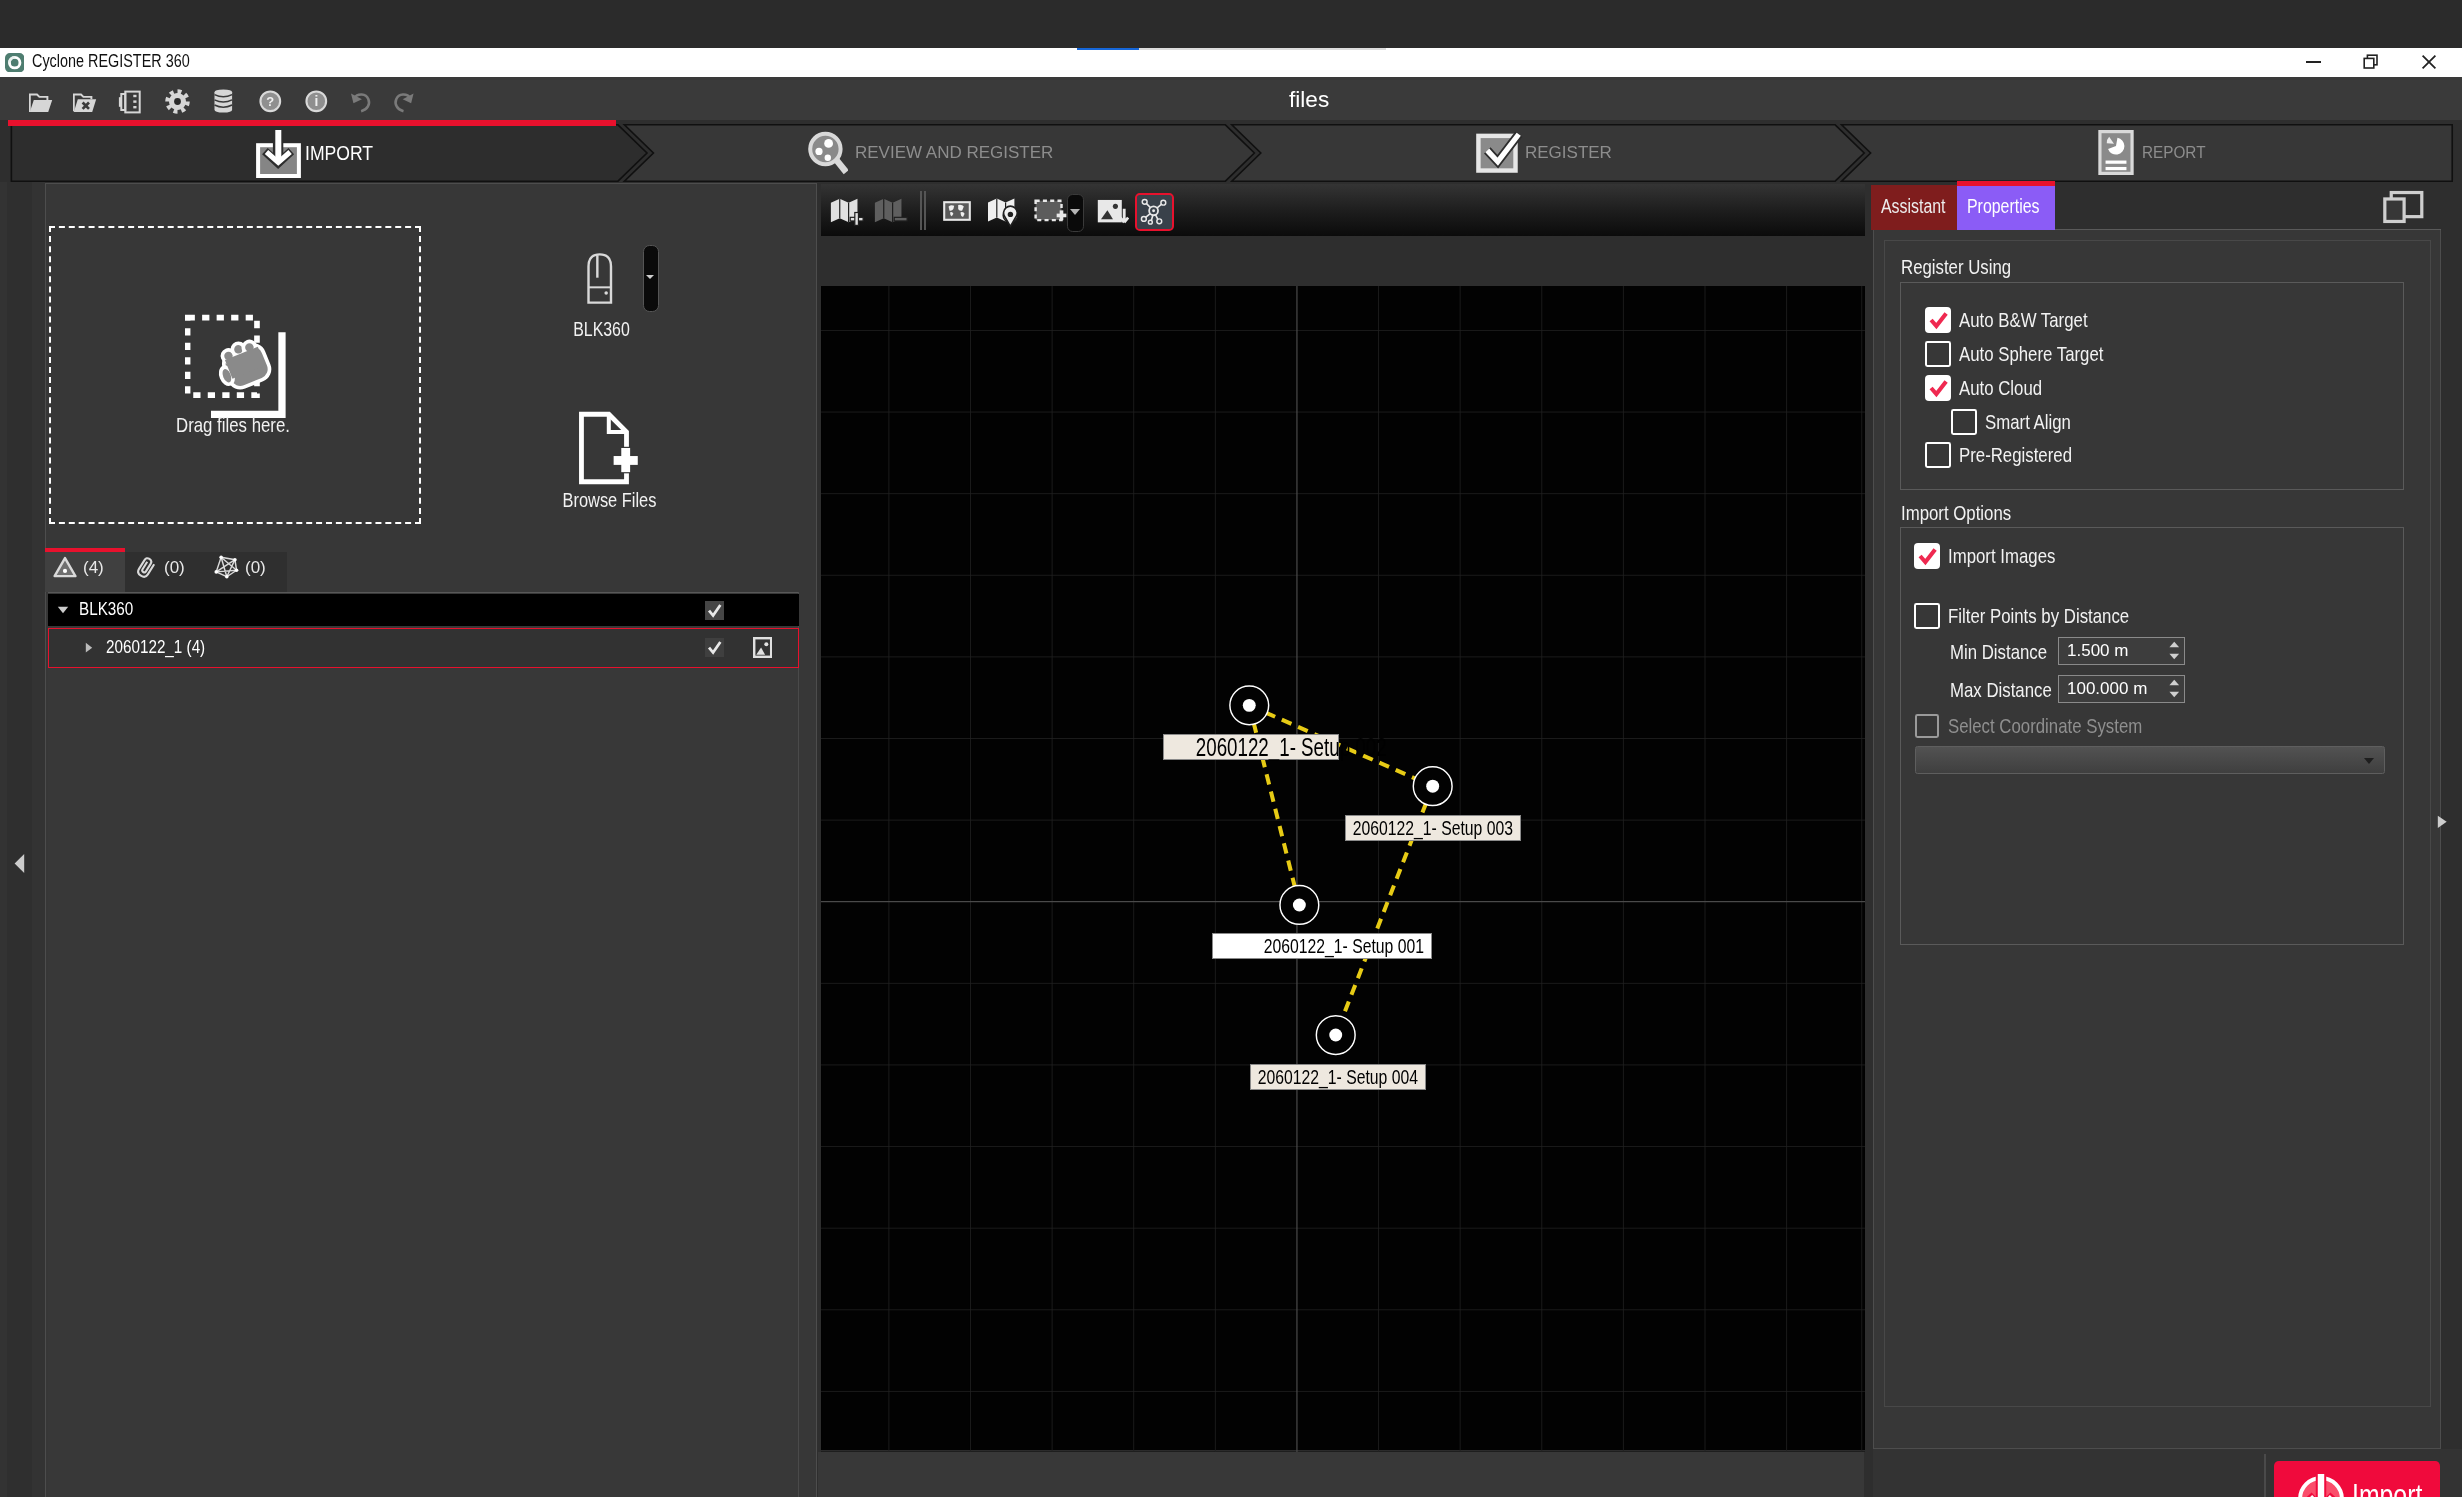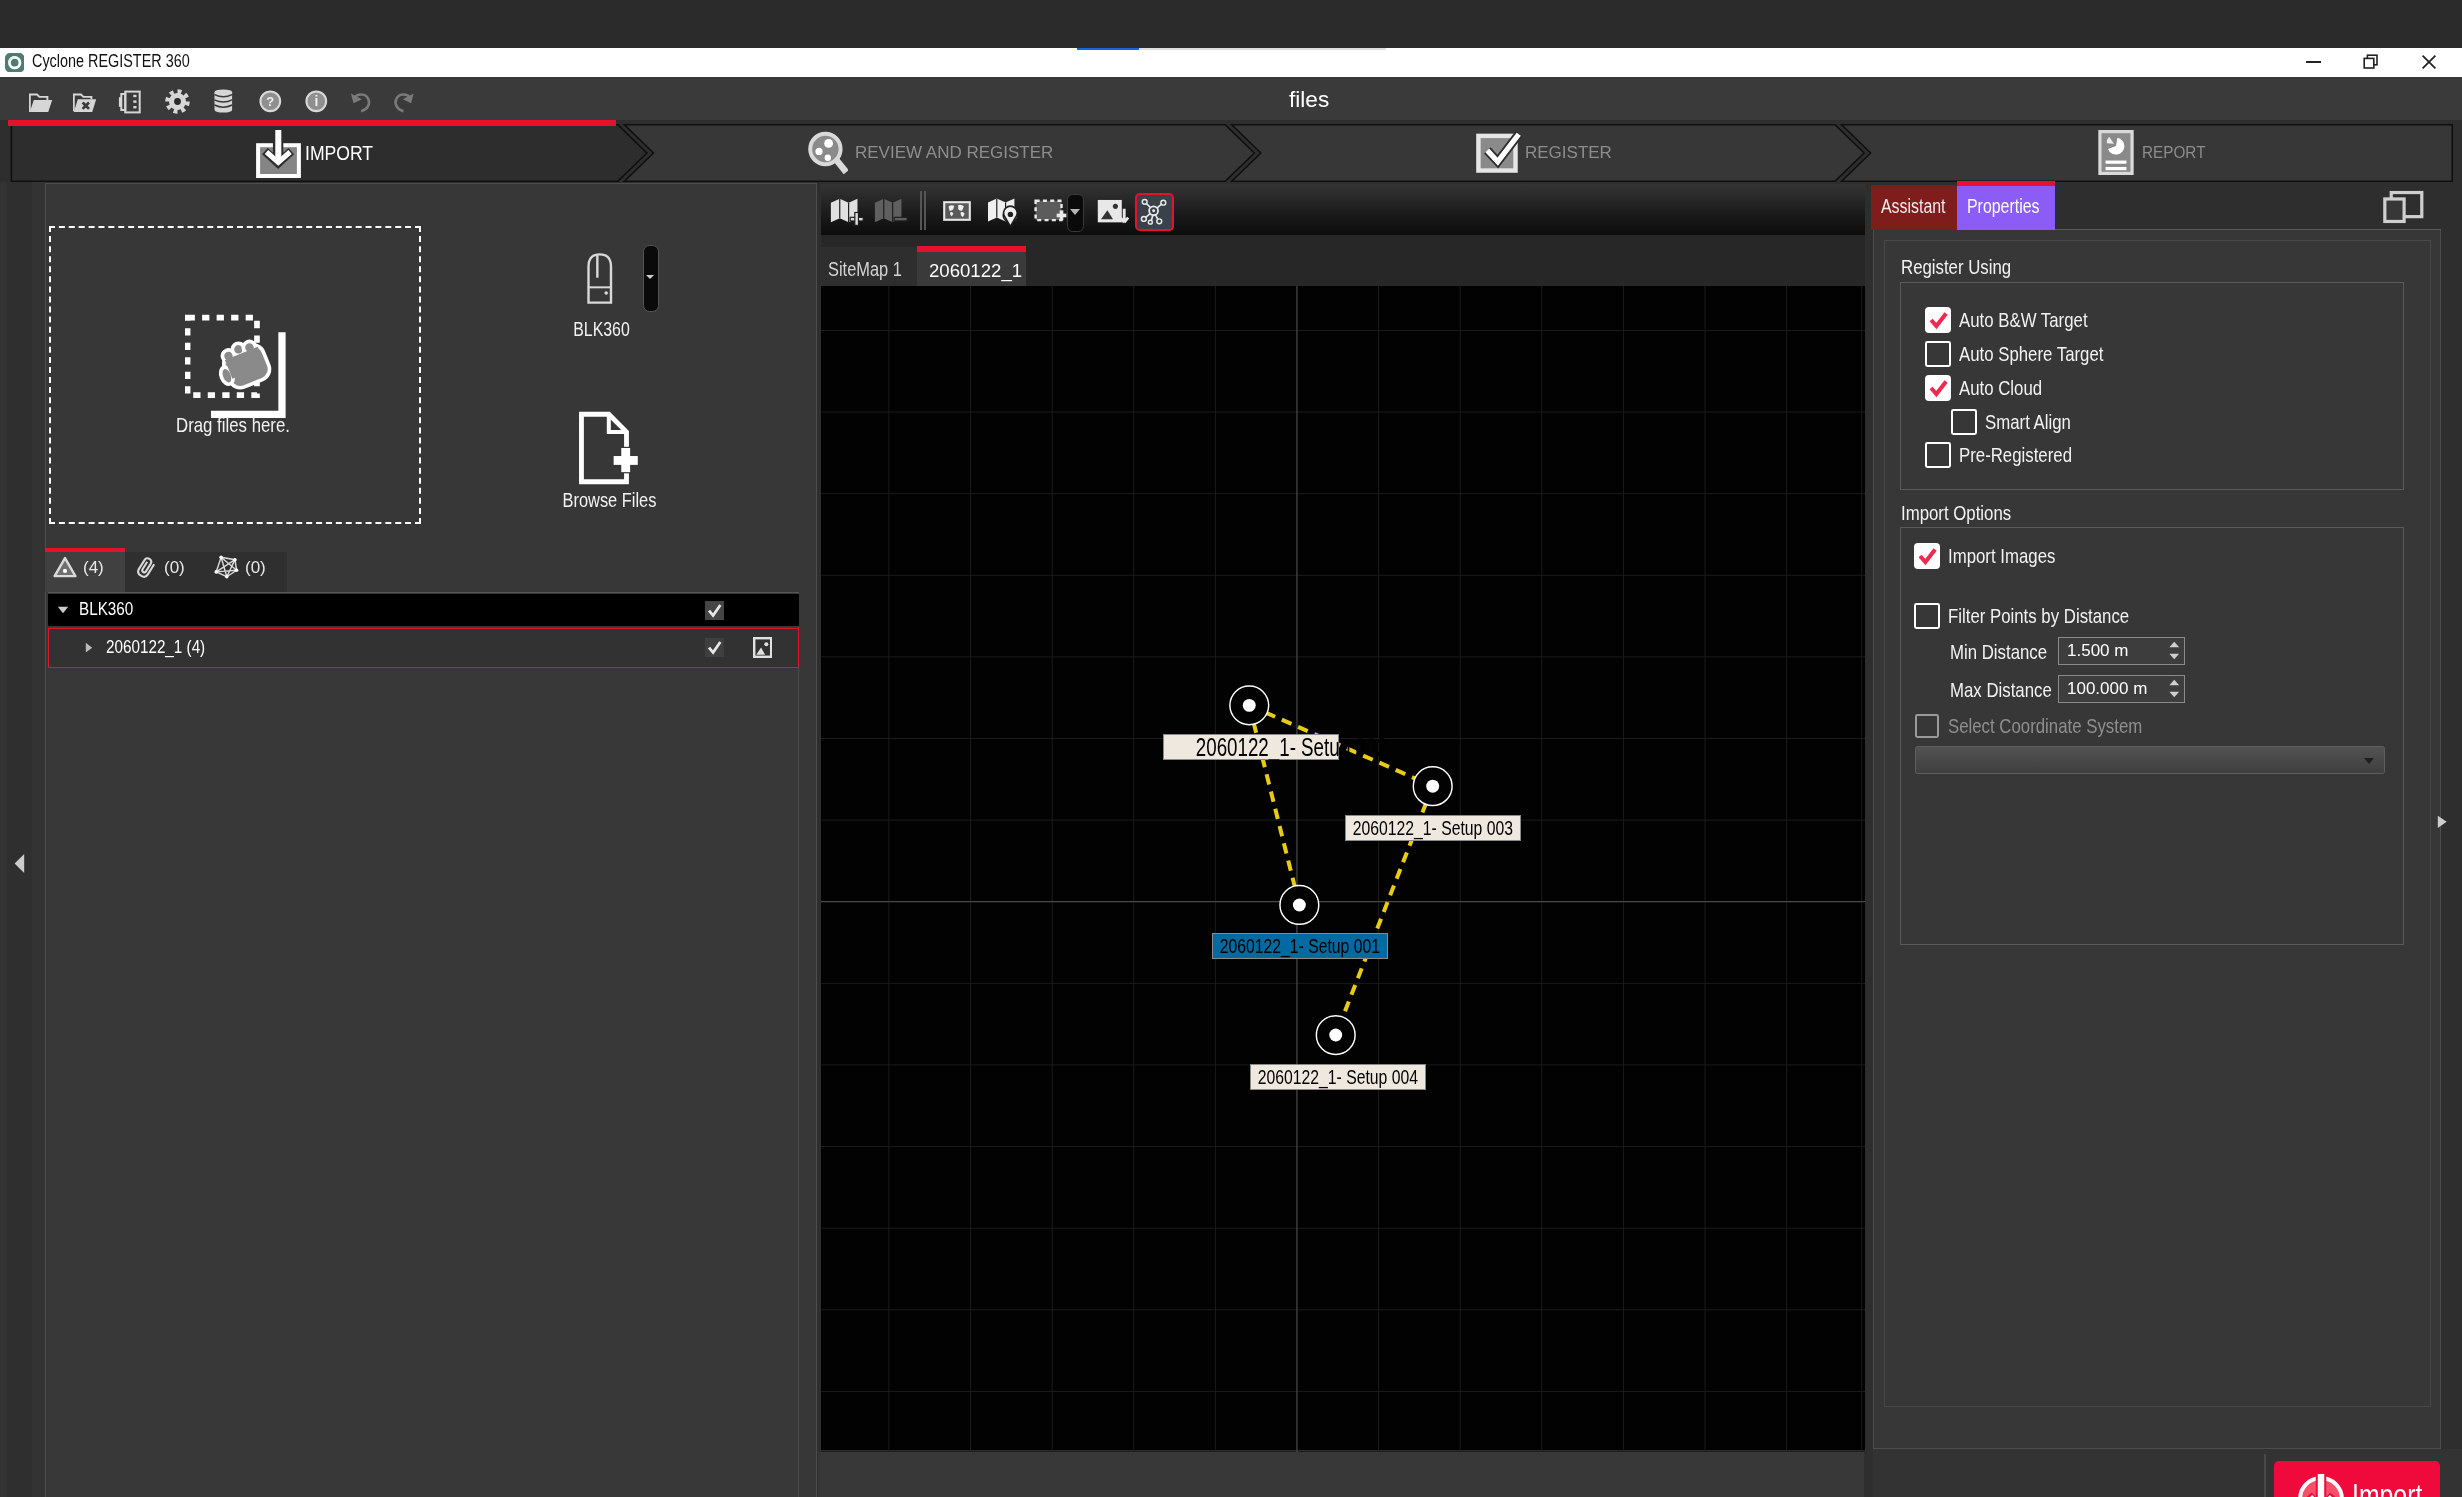--- a/index.html
+++ b/index.html
@@ -298,29 +298,20 @@
       <circle cx="18" cy="17" r="1.8" fill="#e8e8e8"></circle>
       <circle cx="7" cy="6" r="3" fill="#39414a" stroke="#e8e8e8" stroke-width="1.8"></circle>
       <circle cx="30" cy="7" r="3" fill="#39414a" stroke="#e8e8e8" stroke-width="1.8"></circle>
       <circle cx="6" cy="27" r="3" fill="#39414a" stroke="#e8e8e8" stroke-width="1.8"></circle>
       <circle cx="25" cy="30" r="3" fill="#39414a" stroke="#e8e8e8" stroke-width="1.8"></circle>
       <circle cx="14" cy="31" r="2.4" fill="#39414a" stroke="#e8e8e8" stroke-width="1.8"></circle>
     </svg>
   </div>
 </div>
 
-<div class="abs" style="left:821px;top:187px;width:1044px;height:51px;background:#272727;">
-  <div class="abs" style="left:0;top:12px;width:96px;height:39px;background:#2e2e2e;color:#d4d4d4;">
-        <span style="position:absolute;left:7.3px;top:11.3px;font-size:20px;transform:scaleX(0.82);transform-origin:left;display:inline-block;white-space:nowrap;">SiteMap 1</span>
-      </div>
-  <div class="abs" style="left:96px;top:17px;width:109px;height:34px;background:#3a3a3a;color:#ffffff;font-size:18.6px;">
-        <span style="position:absolute;left:12px;top:8px;white-space:nowrap;">2060122_1</span>
-      </div>
-  <div class="abs" style="left:96px;top:11.3px;width:109px;height:5.7px;background:#e8112d;"></div>
-</div>
 
 <svg class="abs" style="left:821px;top:238px" width="1044" height="1166" viewBox="0 0 1292 1443">
   <rect x="0" y="0" width="1292" height="1443" fill="#020202"></rect>
   <line x1="0" y1="1441.5" x2="1292" y2="1441.5" stroke="#3a3a3a" stroke-width="1.5"></line>
   <g stroke="#212121" stroke-width="1">
     <line x1="84" y1="0" x2="84" y2="1443"></line>
         <line x1="185" y1="0" x2="185" y2="1443"></line>
         <line x1="286" y1="0" x2="286" y2="1443"></line>
         <line x1="387" y1="0" x2="387" y2="1443"></line>
         <line x1="488" y1="0" x2="488" y2="1443"></line>
@@ -365,21 +356,21 @@
     <circle cx="637" cy="927" r="8" fill="#ffffff"></circle>
   </g>
 </svg>
 
 <div class="abs" style="left:1163px;top:686px;width:174px;height:24px;background:#eee8df;border:0.8px solid #8a8a8a;font-size:25px;color:#000;display:flex;align-items:center;justify-content:flex-start;">
       <span style="transform:scaleX(0.75);white-space:nowrap;">2060122_1- Setup 002</span>
     </div>
 <div class="abs" style="left:1345px;top:767px;width:174px;height:24px;background:#eee8df;border:0.8px solid #8a8a8a;font-size:21px;color:#000;display:flex;align-items:center;justify-content:center;">
       <span style="transform:scaleX(0.75);white-space:nowrap;">2060122_1- Setup 003</span>
     </div>
-<div class="abs" style="left:1212px;top:885px;width:174px;height:24px;background:#0369a1;border:0.8px solid #8a8a8a;font-size:21px;color:#000;display:flex;align-items:center;justify-content:center;">
+<div class="abs" style="left:1212px;top:885px;width:174px;height:24px;background:#ffffff;border:0.8px solid #8a8a8a;font-size:21px;color:#000;display:flex;align-items:center;justify-content:center;padding-left:44px;">
       <span style="transform:scaleX(0.75);white-space:nowrap;">2060122_1- Setup 001</span>
     </div>
 <div class="abs" style="left:1250px;top:1016px;width:174px;height:24px;background:#eee8df;border:0.8px solid #8a8a8a;font-size:21px;color:#000;display:flex;align-items:center;justify-content:center;">
       <span style="transform:scaleX(0.75);white-space:nowrap;">2060122_1- Setup 004</span>
     </div>
 
 <div class="abs" style="left:1873px;top:182px;width:568px;height:1219px;background:#373737;border:0.8px solid #4d4d4d;border-top:none;box-sizing:border-box;"></div>
 
 <div class="abs" style="left:1873px;top:181px;width:568px;height:0.8px;background:#5a5a5a;"></div>
 <div class="abs" style="left:1871px;top:137px;width:86px;height:45px;background:#7f1d1d;color:#ededed;">

